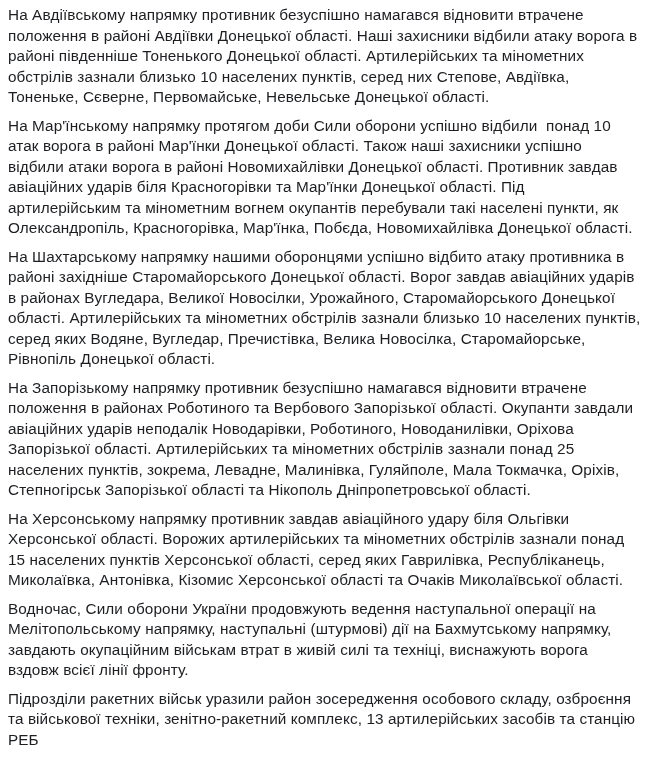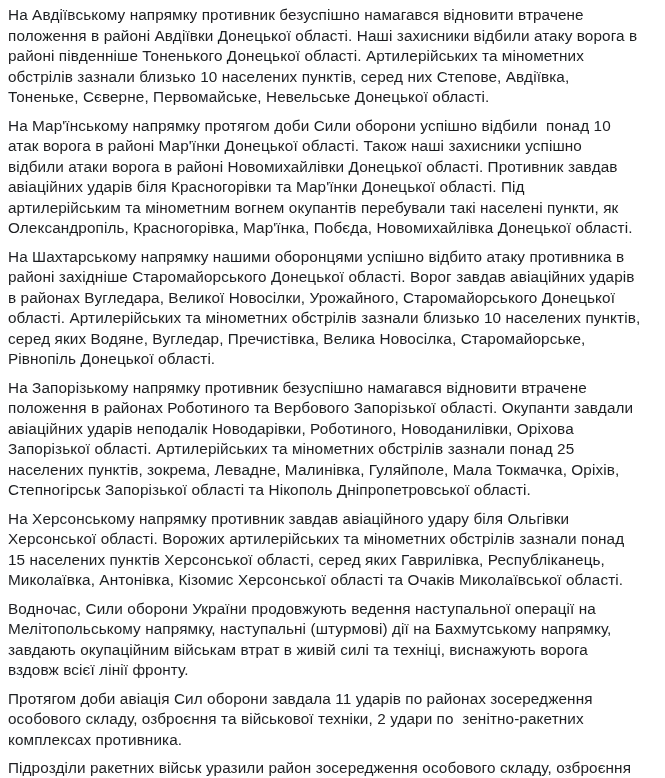--- a/index.html
+++ b/index.html
@@ -31,15 +31,14 @@
 </head>
 <body>
 
 <div class="doc">
   <p>На Авдіївському напрямку противник безуспішно намагався відновити втрачене положення в районі Авдіївки Донецької області. Наші захисники відбили атаку ворога в районі південніше Тоненького Донецької області. Артилерійських та мінометних обстрілів зазнали близько 10 населених пунктів, серед них Степове, Авдіївка, Тоненьке, Сєверне, Первомайське, Невельське Донецької області.</p>
   <p>На Мар'їнському напрямку протягом доби Сили оборони успішно відбили  понад 10 атак ворога в районі Мар'їнки Донецької області. Також наші захисники успішно відбили атаки ворога в районі Новомихайлівки Донецької області. Противник завдав авіаційних ударів біля Красногорівки та Мар'їнки Донецької області. Під артилерійським та мінометним вогнем окупантів перебували такі населені пункти, як Олександропіль, Красногорівка, Мар'їнка, Побєда, Новомихайлівка Донецької області.</p>
   <p>На Шахтарському напрямку нашими оборонцями успішно відбито атаку противника в районі західніше Старомайорського Донецької області. Ворог завдав авіаційних ударів в районах Вугледара, Великої Новосілки, Урожайного, Старомайорського Донецької області. Артилерійських та мінометних обстрілів зазнали близько 10 населених пунктів, серед яких Водяне, Вугледар, Пречистівка, Велика Новосілка, Старомайорське, Рівнопіль Донецької області.</p>
   <p>На Запорізькому напрямку противник безуспішно намагався відновити втрачене положення в районах Роботиного та Вербового Запорізької області. Окупанти завдали авіаційних ударів неподалік Новодарівки, Роботиного, Новоданилівки, Оріхова Запорізької області. Артилерійських та мінометних обстрілів зазнали понад 25 населених пунктів, зокрема, Левадне, Малинівка, Гуляйполе, Мала Токмачка, Оріхів, Степногірськ Запорізької області та Нікополь Дніпропетровської області.</p>
   <p>На Херсонському напрямку противник завдав авіаційного удару біля Ольгівки Херсонської області. Ворожих артилерійських та мінометних обстрілів зазнали понад 15 населених пунктів Херсонської області, серед яких Гаврилівка, Республіканець, Миколаївка, Антонівка, Кізомис Херсонської області та Очаків Миколаївської області.</p>
   <p>Водночас, Сили оборони України продовжують ведення наступальної операції на Мелітопольському напрямку, наступальні (штурмові) дії на Бахмутському напрямку, завдають окупаційним військам втрат в живій силі та техніці, виснажують ворога вздовж всієї лінії фронту.</p>
-  <p>Протягом доби авіація Сил оборони завдала 11 ударів по районах зосередження особового складу, озброєння та військової техніки, 2 удари по  зенітно-ракетних комплексах противника.</p>
   <p>Підрозділи ракетних військ уразили район зосередження особового складу, озброєння та військової техніки, зенітно-ракетний комплекс, 13 артилерійських засобів та станцію РЕБ</p>
 </div>
 
 </body></html>

